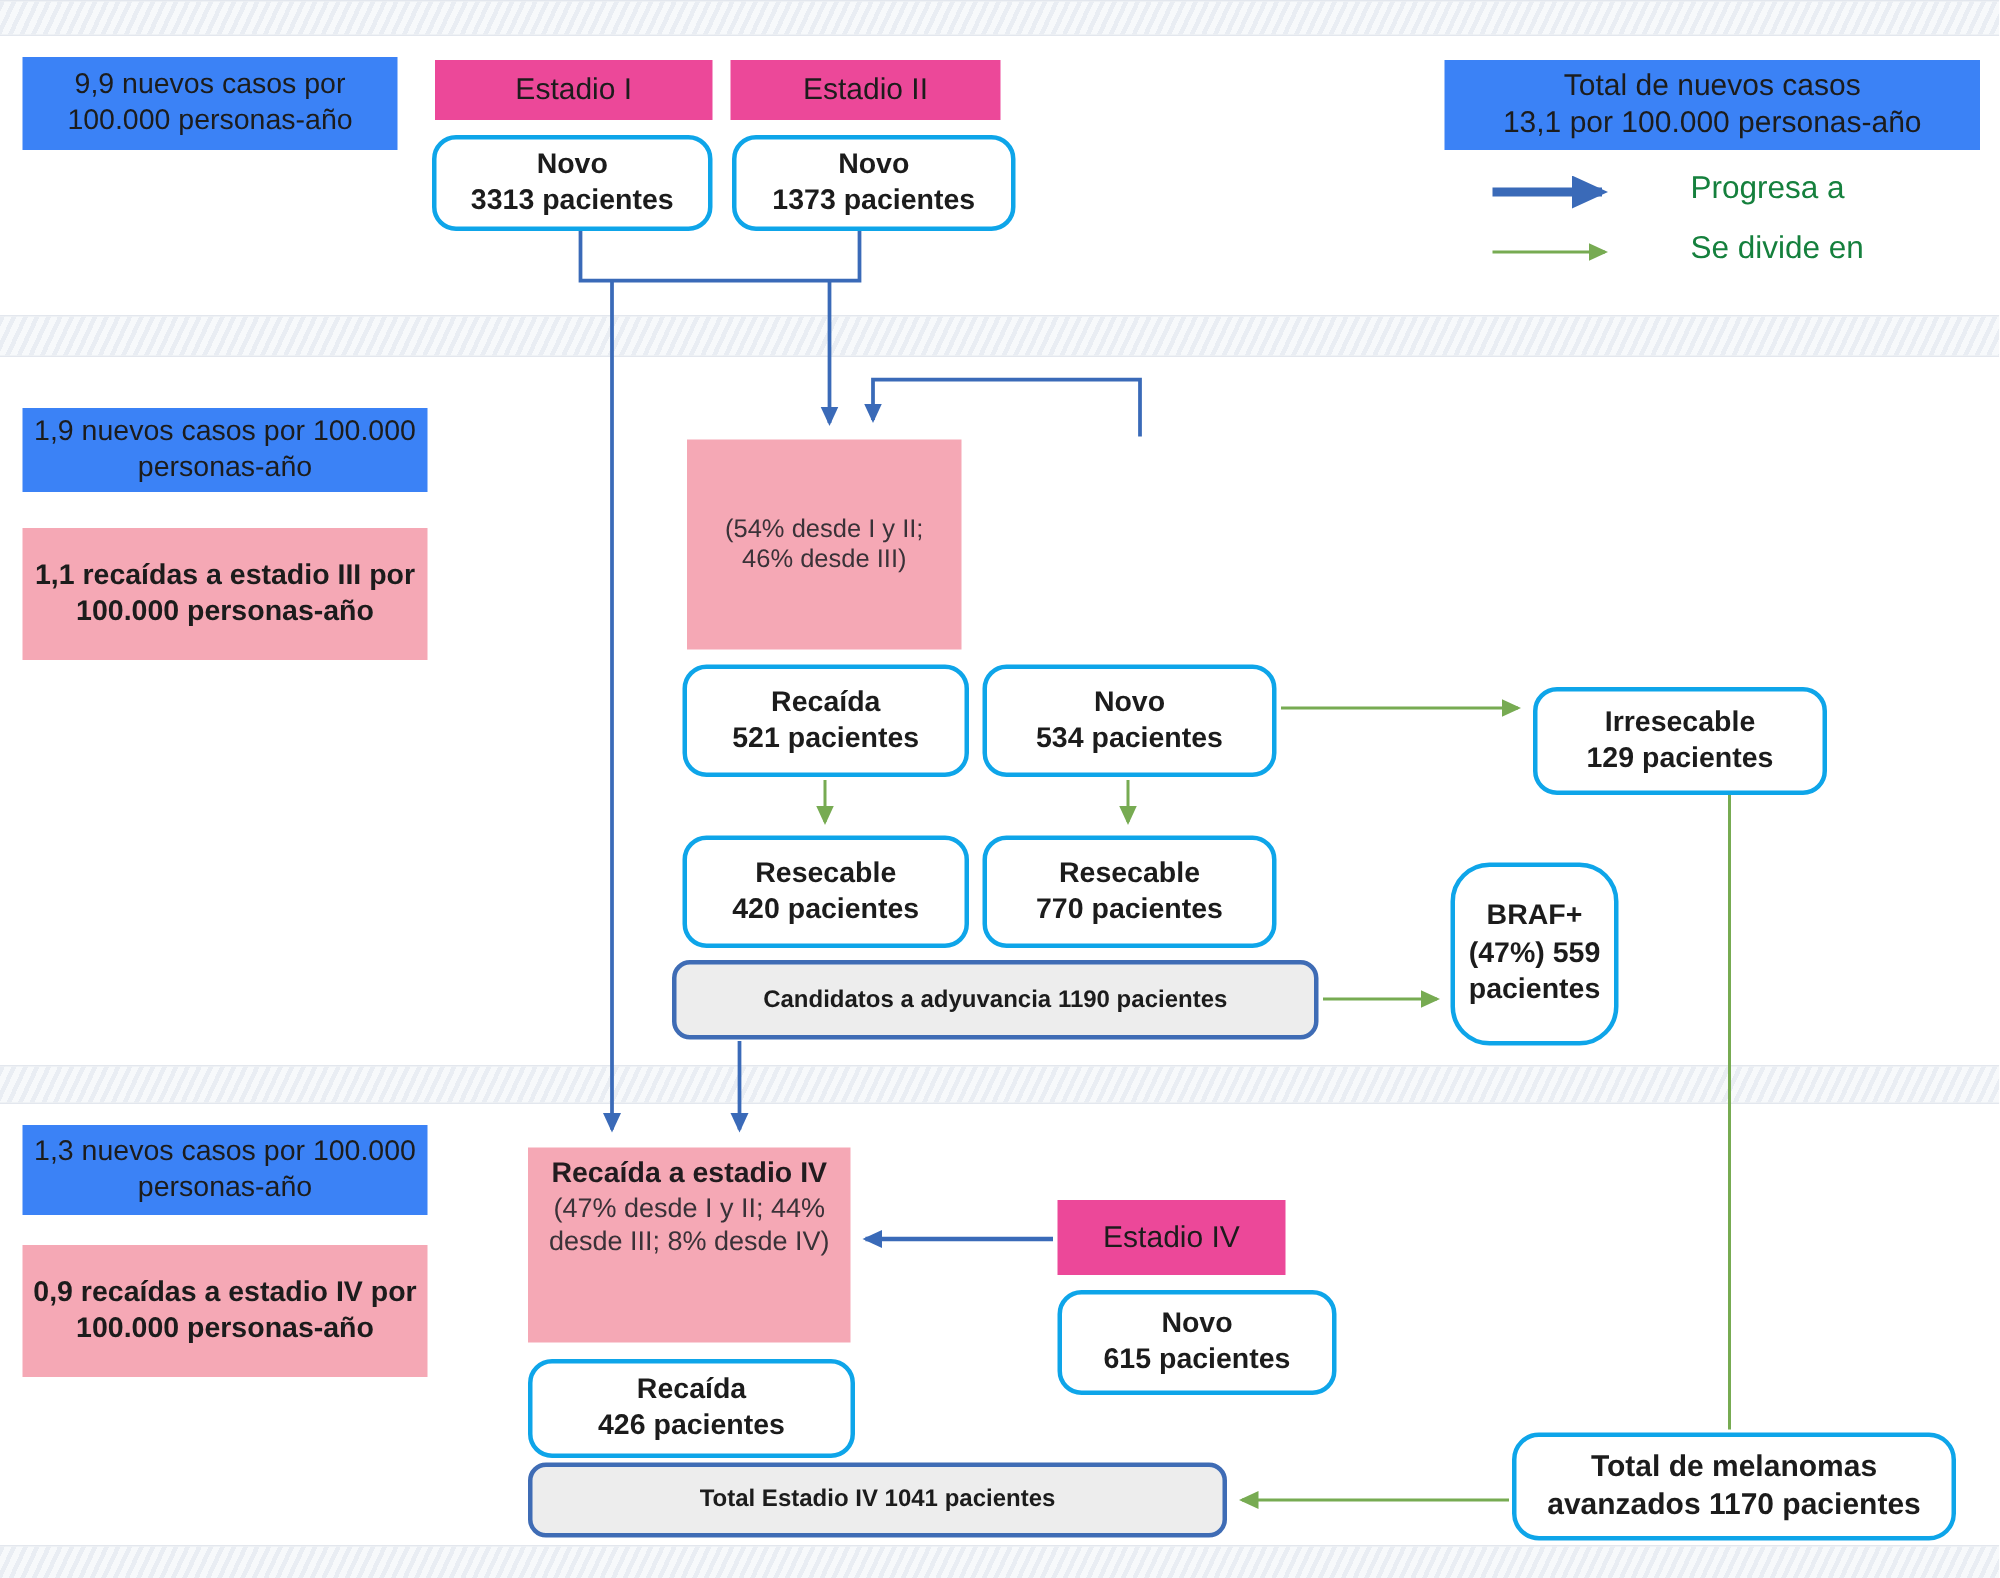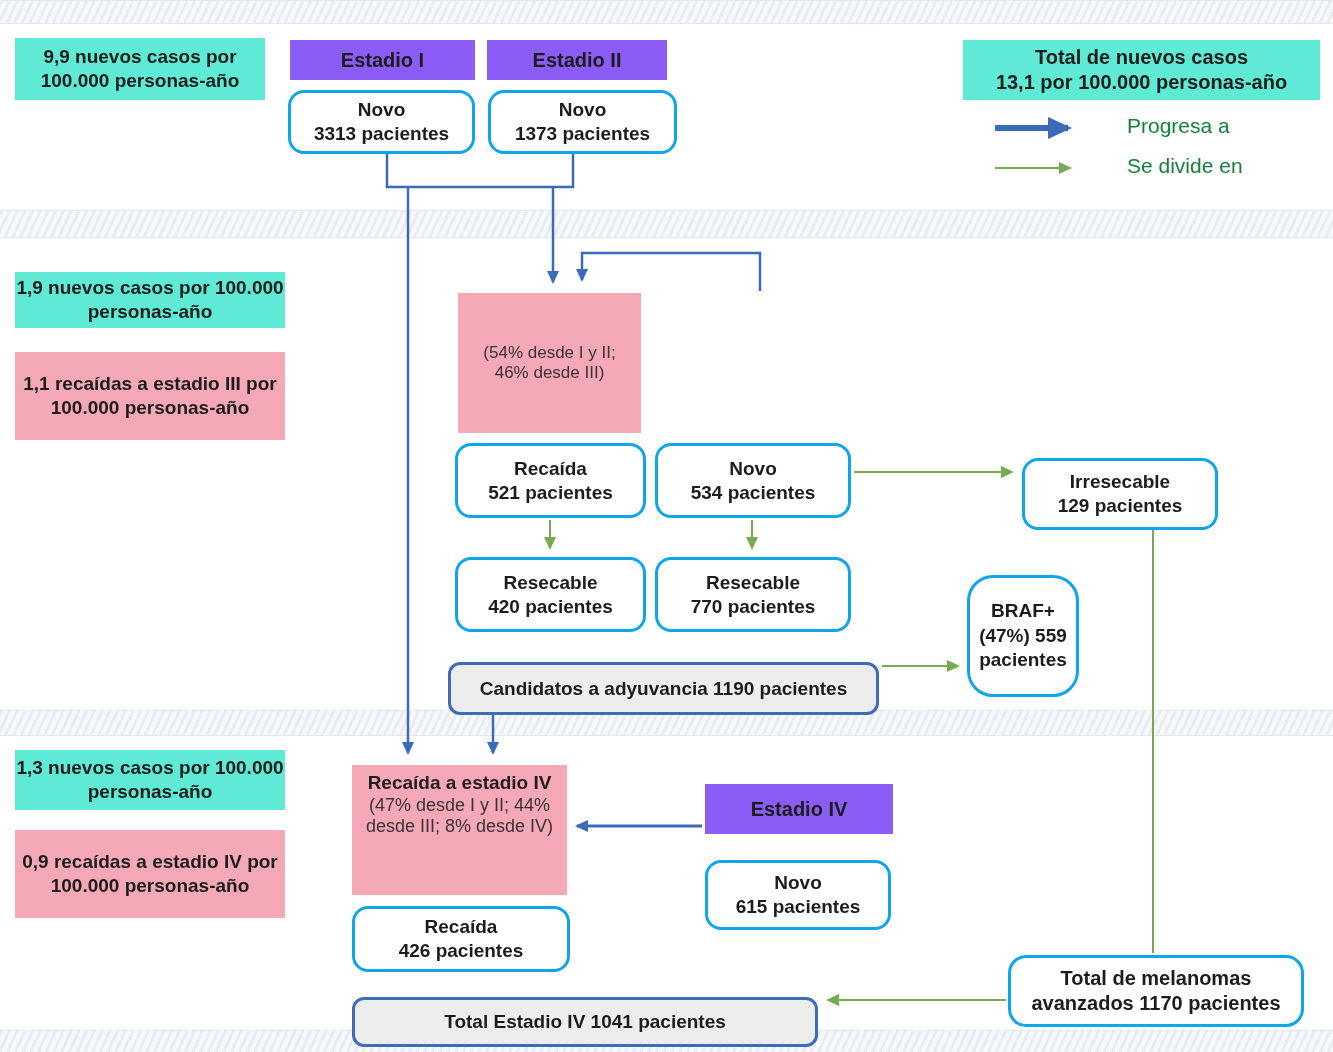--- a/index.html
+++ b/index.html
@@ -8,25 +8,25 @@
     font-family:"Liberation Sans", sans-serif;color:#1c1c1c;overflow:hidden;
   }
   .band{
     position:absolute;left:0;width:1333px;
     background:repeating-linear-gradient(115deg,#e9edf3 0 3px,#f7f9fb 3px 7px);
     border-top:1px solid #e3e7ee;border-bottom:1px solid #e3e7ee;
   }
   .connectors{position:absolute;left:0;top:0;width:1333px;height:1052px;pointer-events:none;}
   .box{position:absolute;display:flex;flex-direction:column;align-items:center;justify-content:center;
        text-align:center;box-sizing:border-box;line-height:1.25;}
-  .label{background:#8b5cf6;font-weight:bold;font-size:20px;}
-  .info-blue{background:#5eead4;font-weight:bold;font-size:19px;}
+  .label{background:#ec4899;font-weight:normal;font-size:20px;}
+  .info-blue{background:#3b82f6;font-weight:normal;font-size:19px;}
   .info-pink{background:#f5a8b5;font-weight:bold;font-size:19px;}
   .pill{background:#ffffff;border:3px solid #0ea5e9;border-radius:16px;font-weight:bold;font-size:19px;}
-  .pill-gray{background:#ededed;border:3px solid #3f6cb5;border-radius:12px;font-weight:bold;font-size:19px;margin-top:22px;}
+  .pill-gray{background:#ededed;border:3px solid #3f6cb5;border-radius:12px;font-weight:bold;font-size:16px;}
   .block-pink{background:#f5a8b5;}
   .block-blue{background:#dce6f1;}
   .block-title{font-weight:bold;font-size:19px;color:#221c1f;}
   .block-detail{font-weight:400;font-size:17px;color:#3a3238;line-height:1.18;}
   .legend-text{position:absolute;font-size:21px;font-weight:500;color:#15803d;}
 </style>
 </head>
 <body>
 
 <div class="canvas">
@@ -149,21 +149,21 @@
     <span>0,9 recaídas a estadio IV por 100.000 personas-año</span>
   </div>
 
   <div class="box block-pink" style="left:352px;top:765px;width:215px;height:130px;padding:6px 12px;display:block;">
     <div style="line-height:1.25;">
       <span class="block-title">Recaída a estadio IV</span>
       <span class="block-detail" style="font-size:18px;">(47% desde I y II; 44% desde III; 8% desde IV)</span>
     </div>
   </div>
 
-  <div class="box label" style="left:705px;top:784px;width:188px;height:50px;">
+  <div class="box label" style="left:705px;top:800px;width:152px;height:50px;">
     <span>Estadio IV</span>
   </div>
   <div class="box pill" style="left:705px;top:860px;width:186px;height:70px;">
     <span>Novo</span>
     <span>615 pacientes</span>
   </div>
 
   <div class="box pill" style="left:352px;top:906px;width:218px;height:66px;">
     <span>Recaída</span>
     <span>426 pacientes</span>

